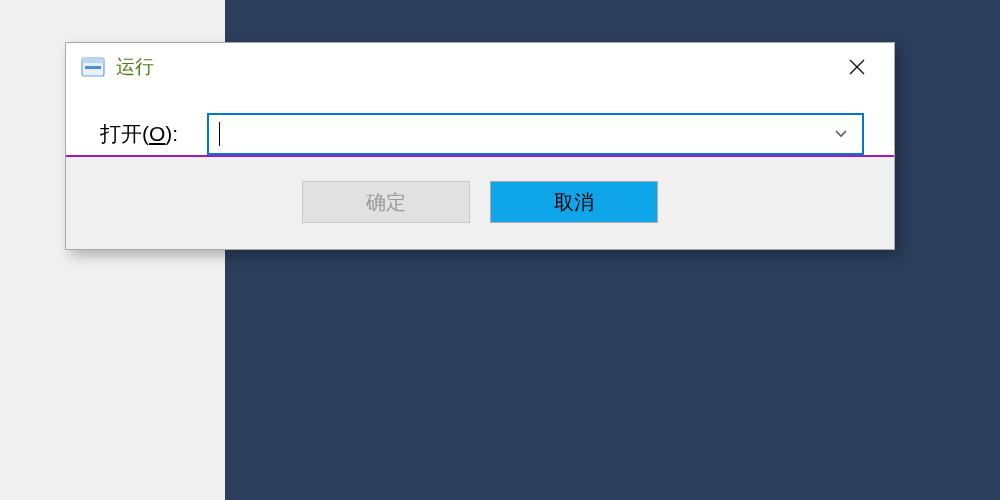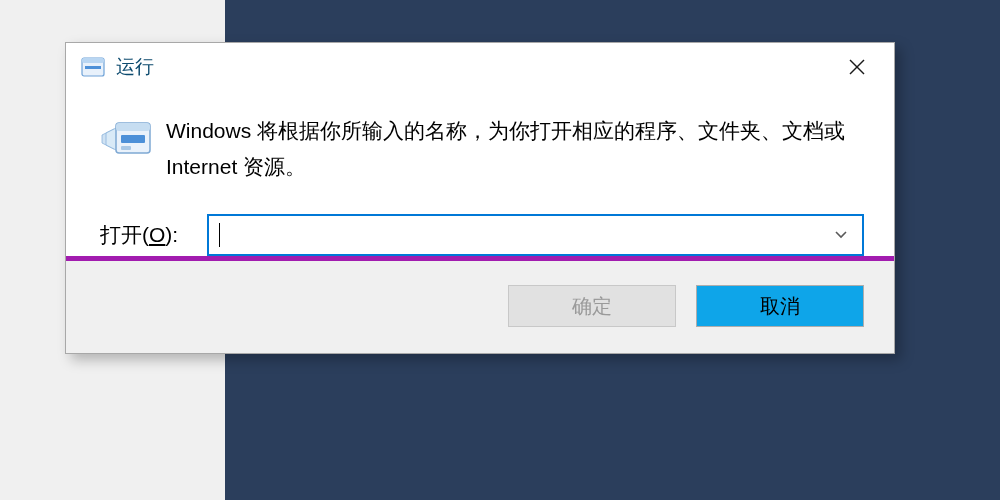--- a/index.html
+++ b/index.html
@@ -38,21 +38,21 @@
     .titlebar-icon {
       width: 26px;
       height: 26px;
       margin-right: 10px;
       display: flex;
       align-items: center;
       justify-content: center;
     }
     .titlebar-title {
       font-size: 19px;
-      color: #0c4a6e;
+      color: #4d7c0f;
       flex: 1;
     }
     .close-btn {
       width: 46px;
       height: 34px;
       display: flex;
       align-items: center;
       justify-content: center;
       cursor: pointer;
       font-size: 22px;
@@ -116,23 +116,23 @@
     .combobox-caret {
       color: #5a5a5a;
       font-size: 14px;
       padding: 0 4px;
       cursor: pointer;
     }
     .button-row {
       background: #f0f0f0;
       padding: 24px 30px 26px 30px;
       display: flex;
-      justify-content: flex-end;
+      justify-content: center;
       gap: 20px;
-      border-top: 5px solid #a21caf;
+      border-top: 2px solid #a21caf;
     }
     .btn {
       width: 168px;
       height: 42px;
       border: 1px solid #adadad;
       background: #0ea5e9;
       font-size: 20px;
       color: #000;
       display: flex;
       align-items: center;
@@ -172,33 +172,20 @@
     <span class="titlebar-title">运行</span>
     <div class="close-btn">
       <svg width="18" height="18" viewBox="0 0 18 18">
         <line x1="2" y1="2" x2="16" y2="16" stroke="#1a1a1a" stroke-width="1.4"></line>
         <line x1="16" y1="2" x2="2" y2="16" stroke="#1a1a1a" stroke-width="1.4"></line>
       </svg>
     </div>
   </div>
 
   <div class="body-area">
-    <div class="description-row">
-      <div class="run-icon">
-        <svg width="54" height="48" viewBox="0 0 54 48">
-          <path d="M2 20 L14 14 L14 34 L2 28 Z" fill="#cfe2f3" stroke="#8ab3da" stroke-width="0.8"></path>
-          <path d="M6 18 L18 12 L18 36 L6 30 Z" fill="#d9eaf7" stroke="#8ab3da" stroke-width="0.8"></path>
-          <rect x="16" y="8" width="34" height="30" rx="3" fill="#eaf2fb" stroke="#7fa9d4" stroke-width="1.5"></rect>
-          <rect x="16" y="8" width="34" height="8" rx="3" fill="#c6ddf1"></rect>
-          <rect x="21" y="20" width="24" height="8" rx="1" fill="#4d90d8"></rect>
-          <rect x="21" y="31" width="10" height="4" rx="1" fill="#a9c8e6"></rect>
-        </svg>
-      </div>
-      <div class="description-text">Windows 将根据你所输入的名称，为你打开相应的程序、文件夹、文档或 Internet 资源。</div>
-    </div>
 
     <div class="input-row">
       <div class="input-label">
         <span>打开(</span><span class="underline">O</span><span>):</span>
       </div>
       <div class="combobox">
         <div class="cursor-line"></div>
         <input class="combobox-input" type="text" value="" style="">
         <span class="combobox-caret">
           <svg width="14" height="10" viewBox="0 0 14 10">

